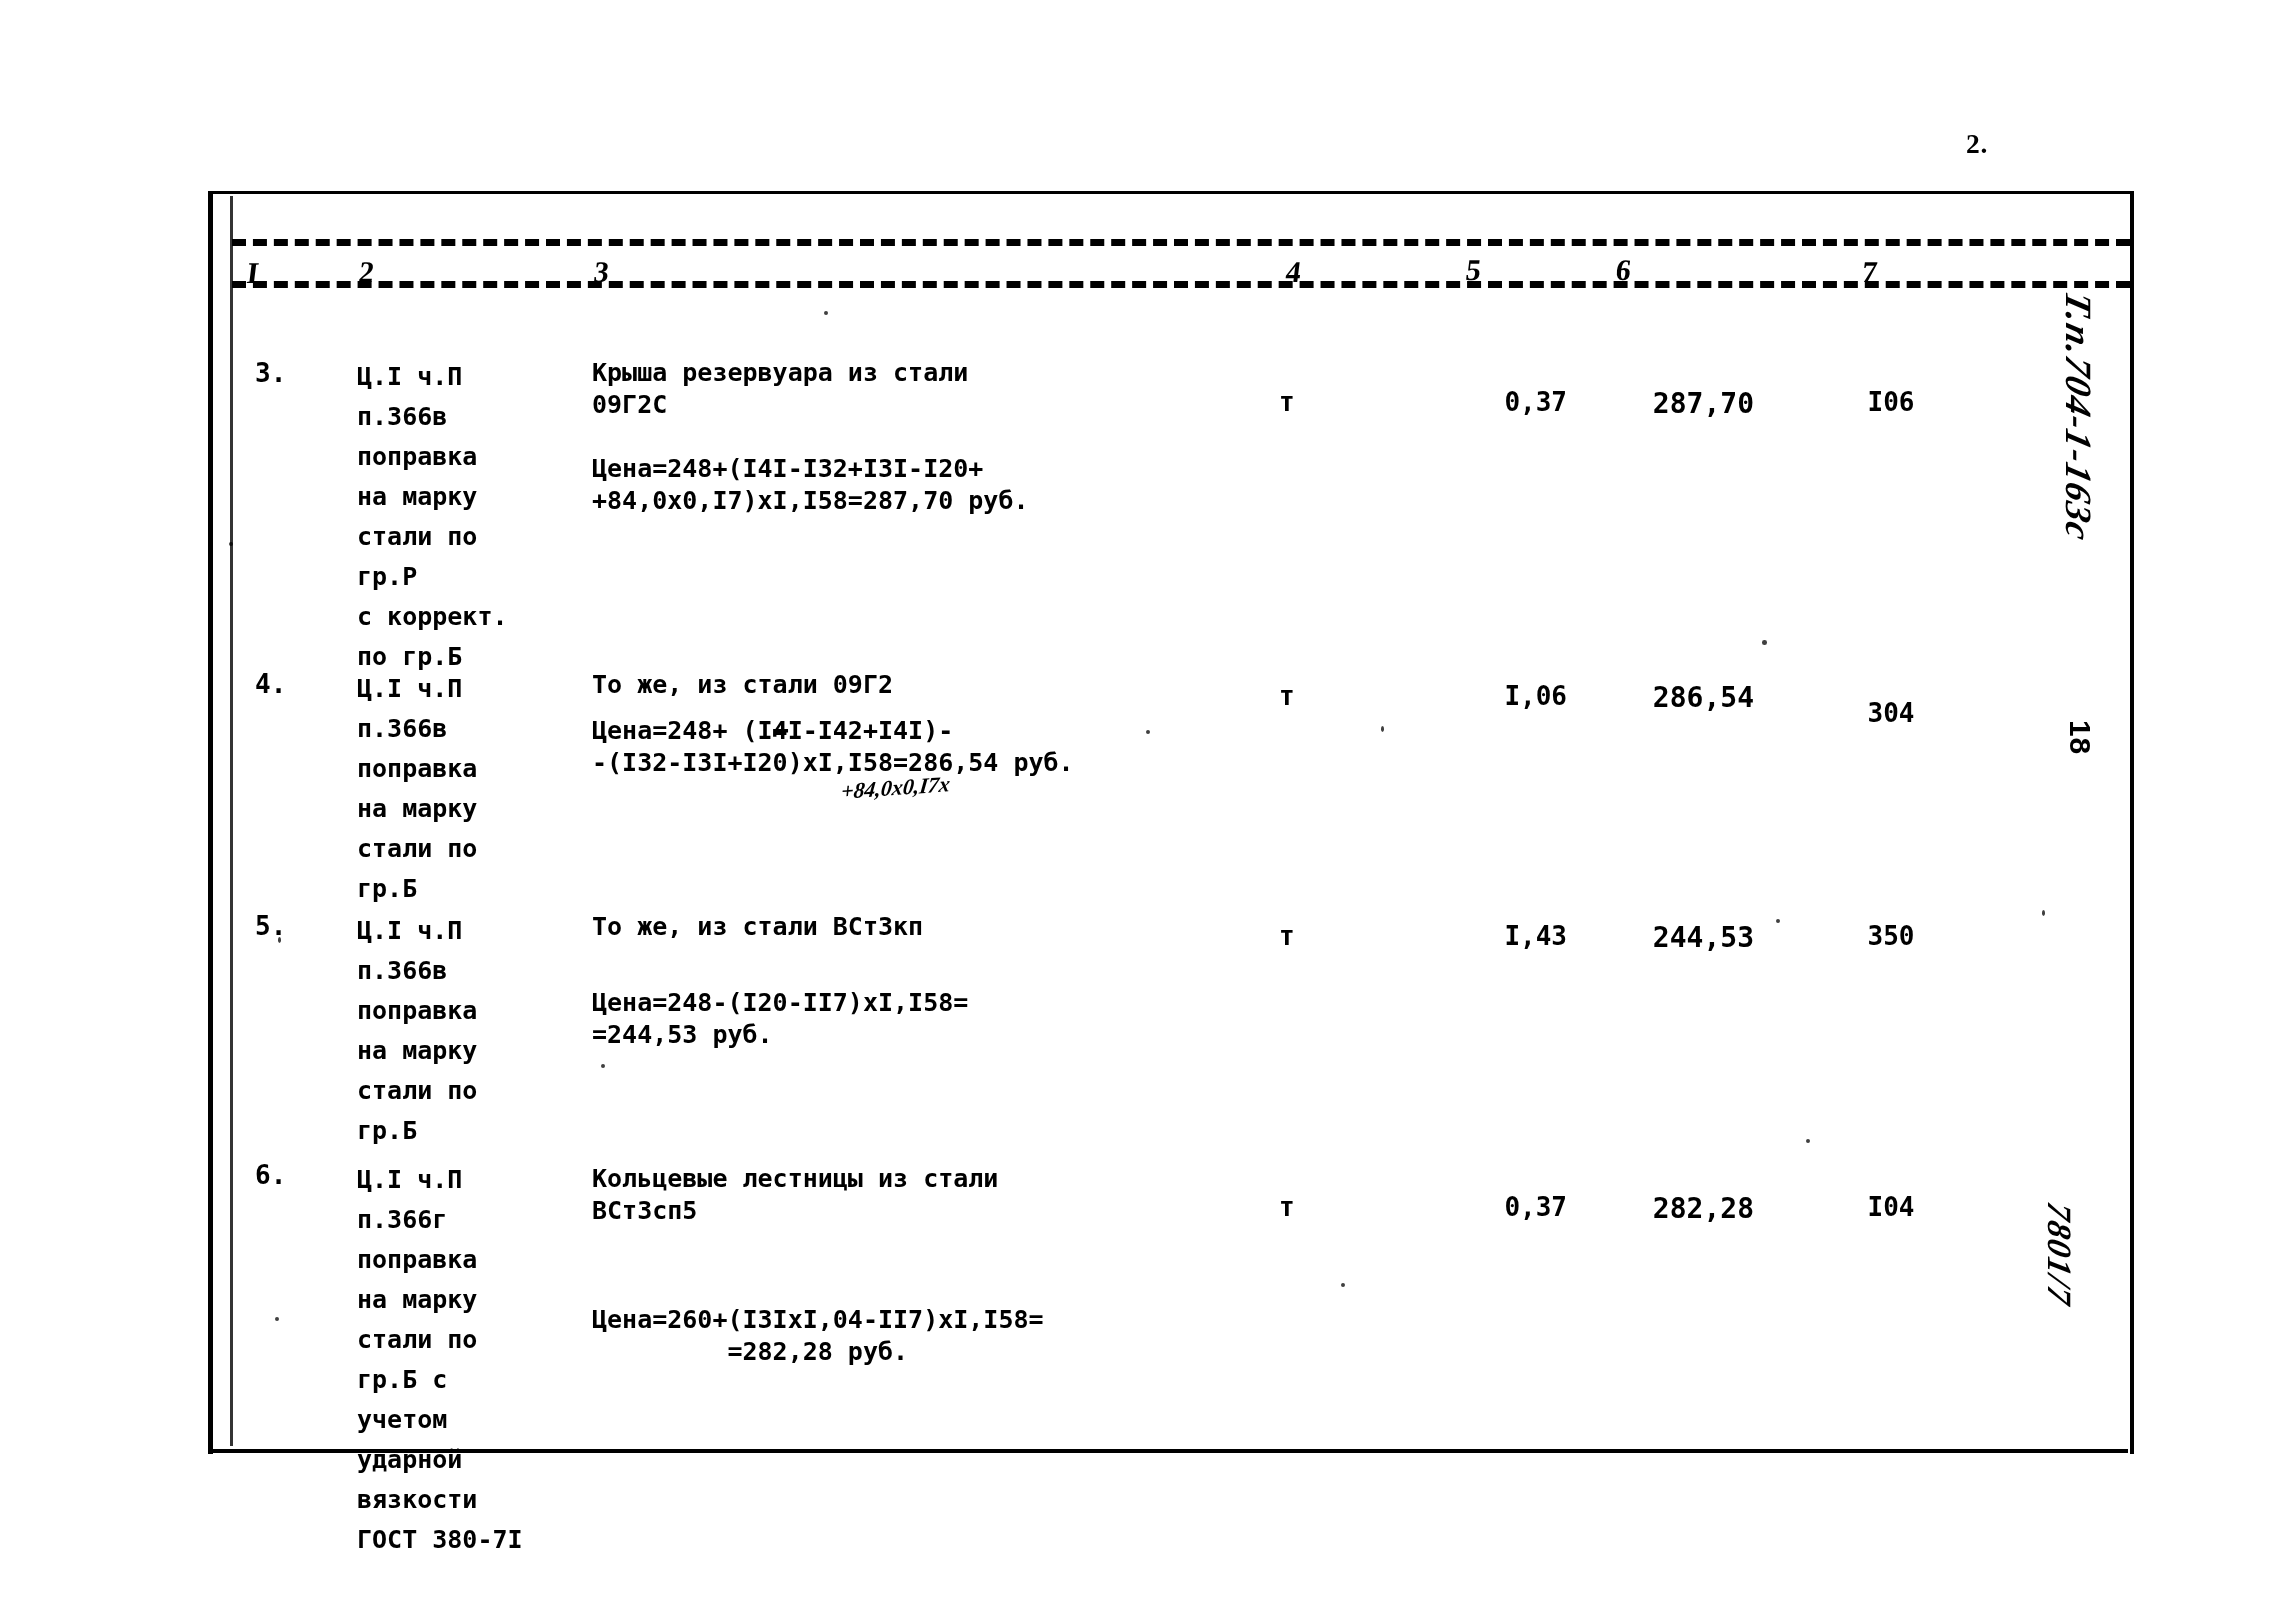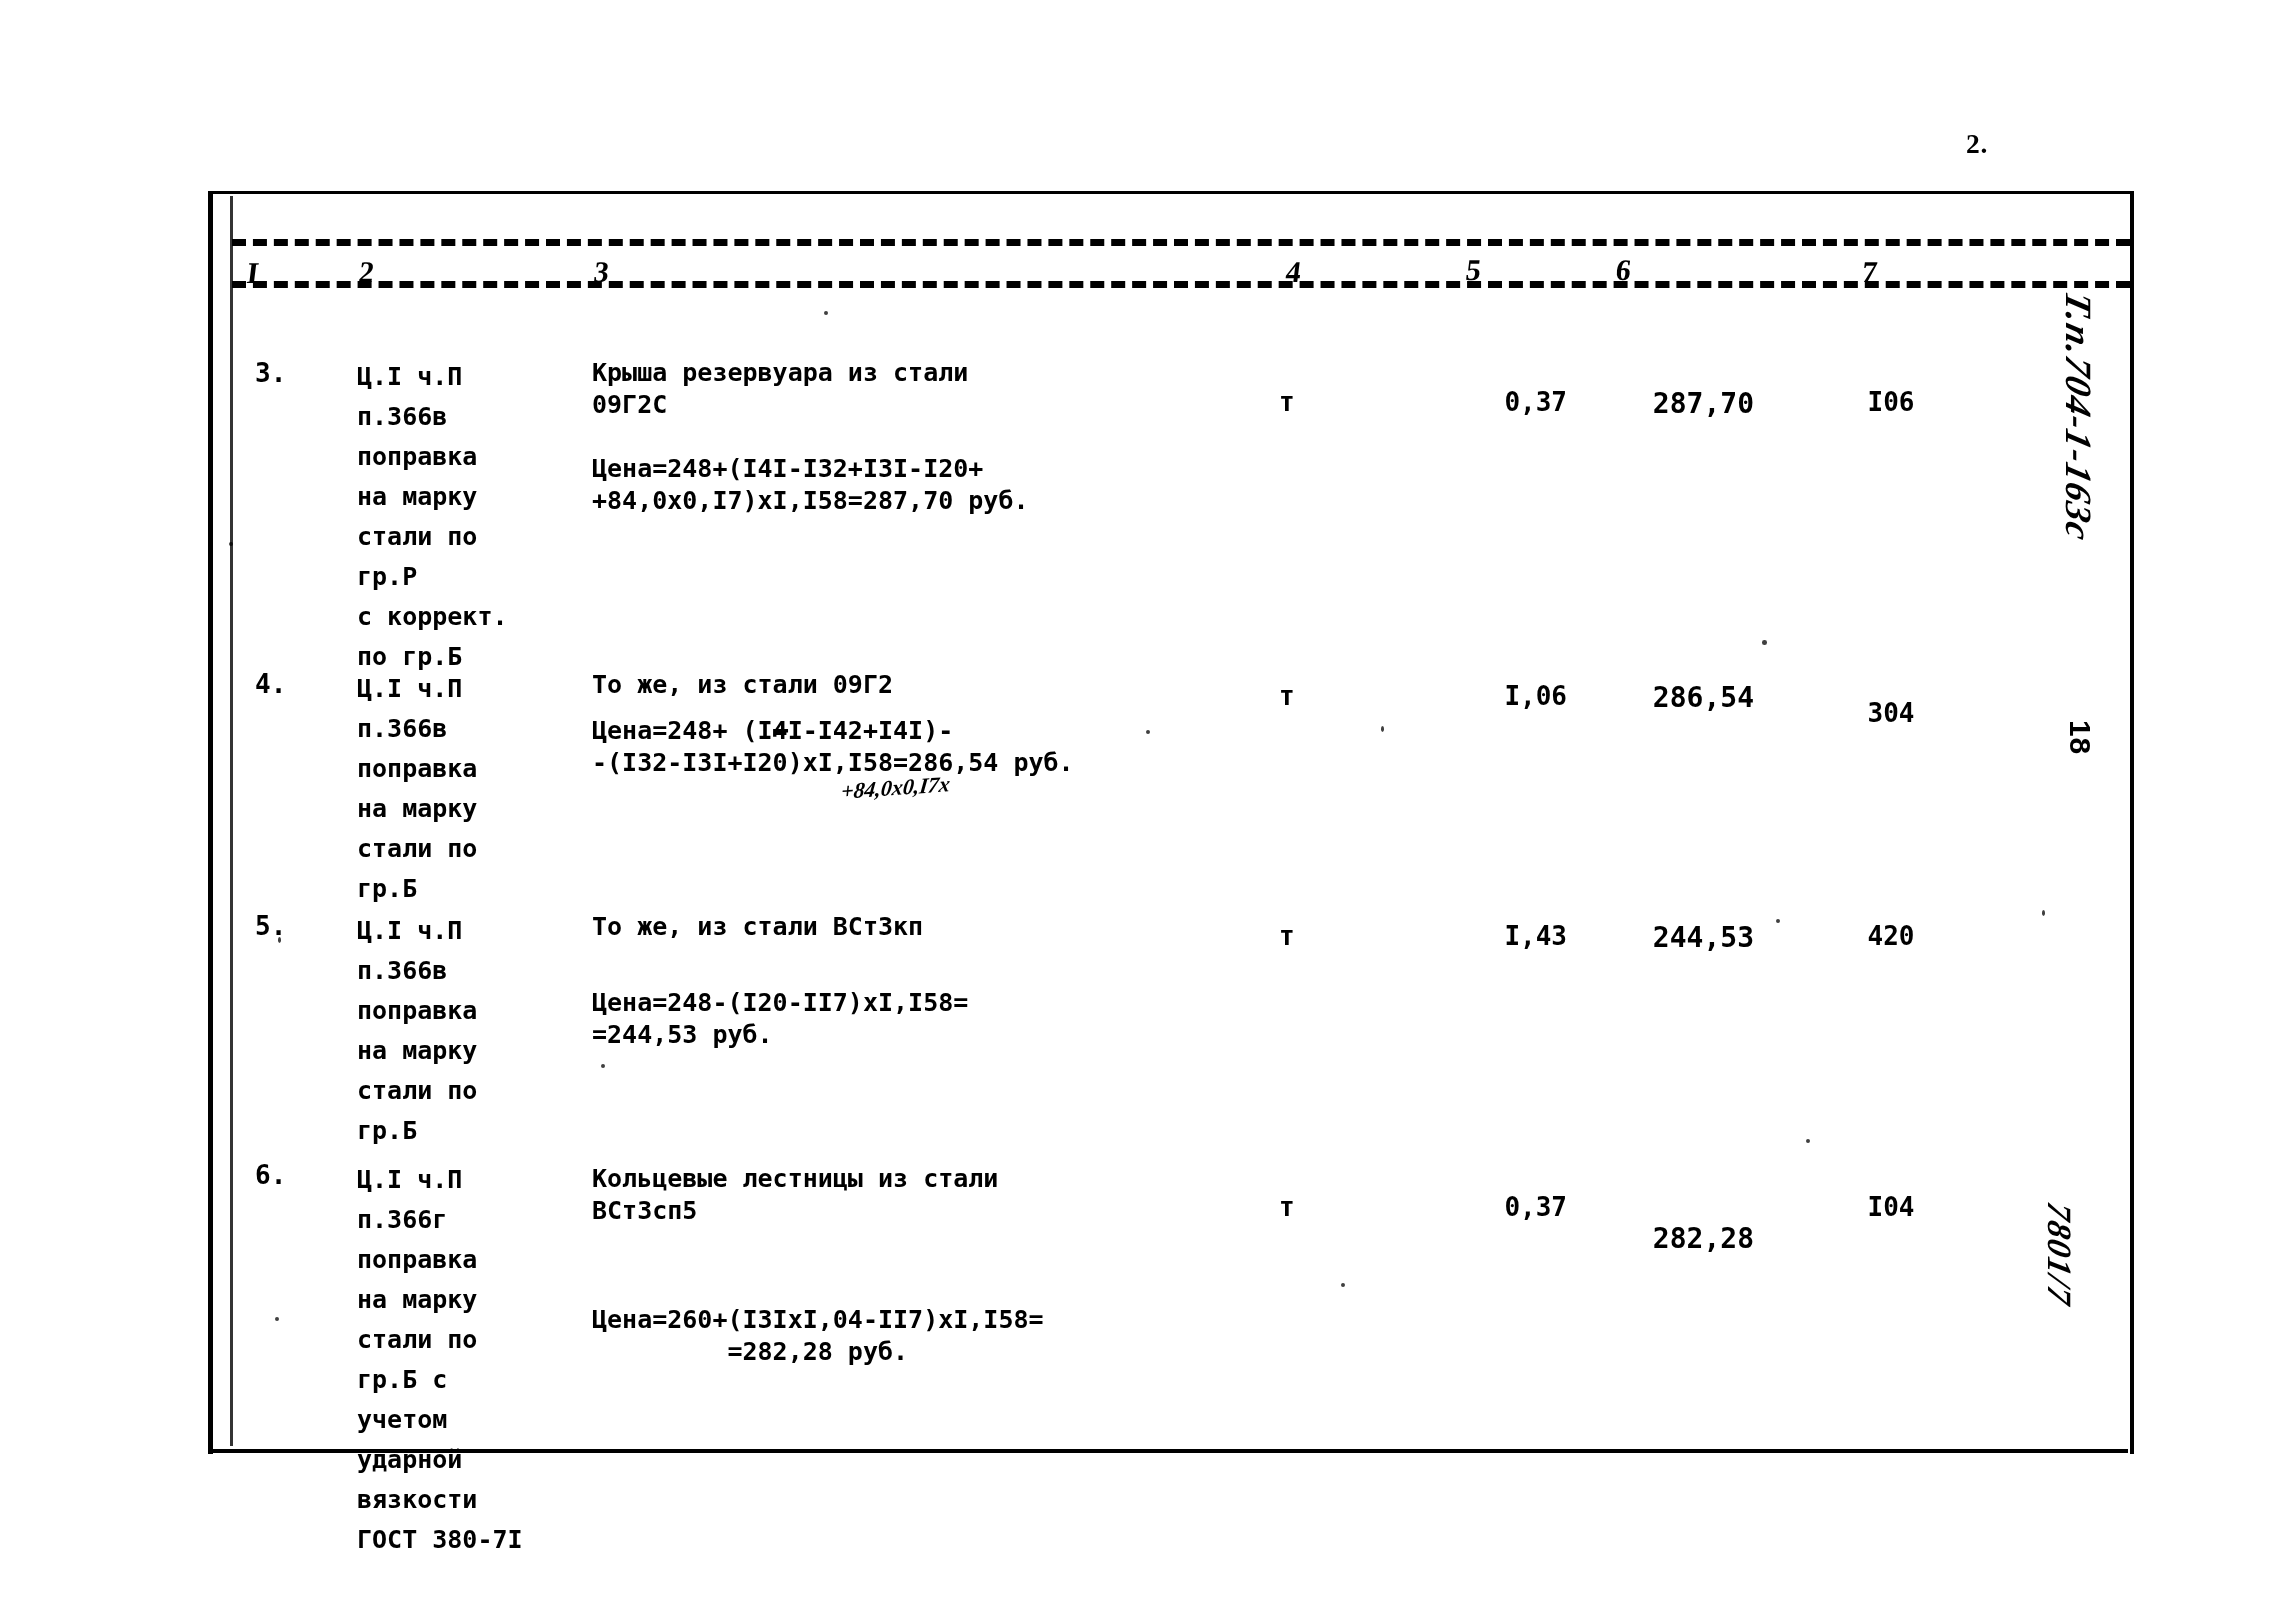--- a/index.html
+++ b/index.html
@@ -205,42 +205,42 @@
 поправка
 на марку
 стали по
 гр.Б</div>
     <div class="c-desc" style="top:911px;">То же, из стали ВСт3кп</div>
     <div class="c-desc" style="top:987px;">Цена=248-(I20-II7)хI,I58=
 =244,53 руб.</div>
     <div class="c-unit" style="top:921px;">т</div>
     <div class="c-qty" style="top:921px;">I,43</div>
     <div class="c-price" style="top:921px;">244,53</div>
-    <div class="c-total" style="top:921px;">420</div>
+    <div class="c-total" style="top:921px;">350</div>
   </div>
 
   <div class="row">
     <div class="c-no" style="left:255px;top:1160px;">6.</div>
     <div class="c-just" style="top:1160px;">Ц.I ч.П
 п.366г
 поправка
 на марку
 стали по
 гр.Б с
 учетом
 ударной
 вязкости
 ГОСТ 380-7I</div>
     <div class="c-desc" style="top:1163px;">Кольцевые лестницы из стали
 ВСт3сп5</div>
     <div class="c-desc" style="top:1304px;text-align:center;">Цена=260+(I3IхI,04-II7)хI,I58=
 =282,28 руб.</div>
     <div class="c-unit" style="top:1192px;">т</div>
     <div class="c-qty" style="top:1192px;">0,37</div>
-    <div class="c-price" style="top:1192px;margin-top:30px;">282,28</div>
+    <div class="c-price" style="top:1192px;">282,28</div>
     <div class="c-total" style="top:1192px;">I04</div>
   </div>
 
   <div class="margin-note note-code">Т.п.704-1-163с</div>
   <div class="margin-note note-sheet">18</div>
   <div class="margin-note note-archive">7801/7</div>
 
   <div class="speck" style="left:824px;top:311px;width:3.9px;height:3.9px;"></div>
   <div class="speck" style="left:1762px;top:640px;width:4.6px;height:4.6px;"></div>
   <div class="speck" style="left:1146px;top:730px;width:3.9px;height:3.9px;"></div>

